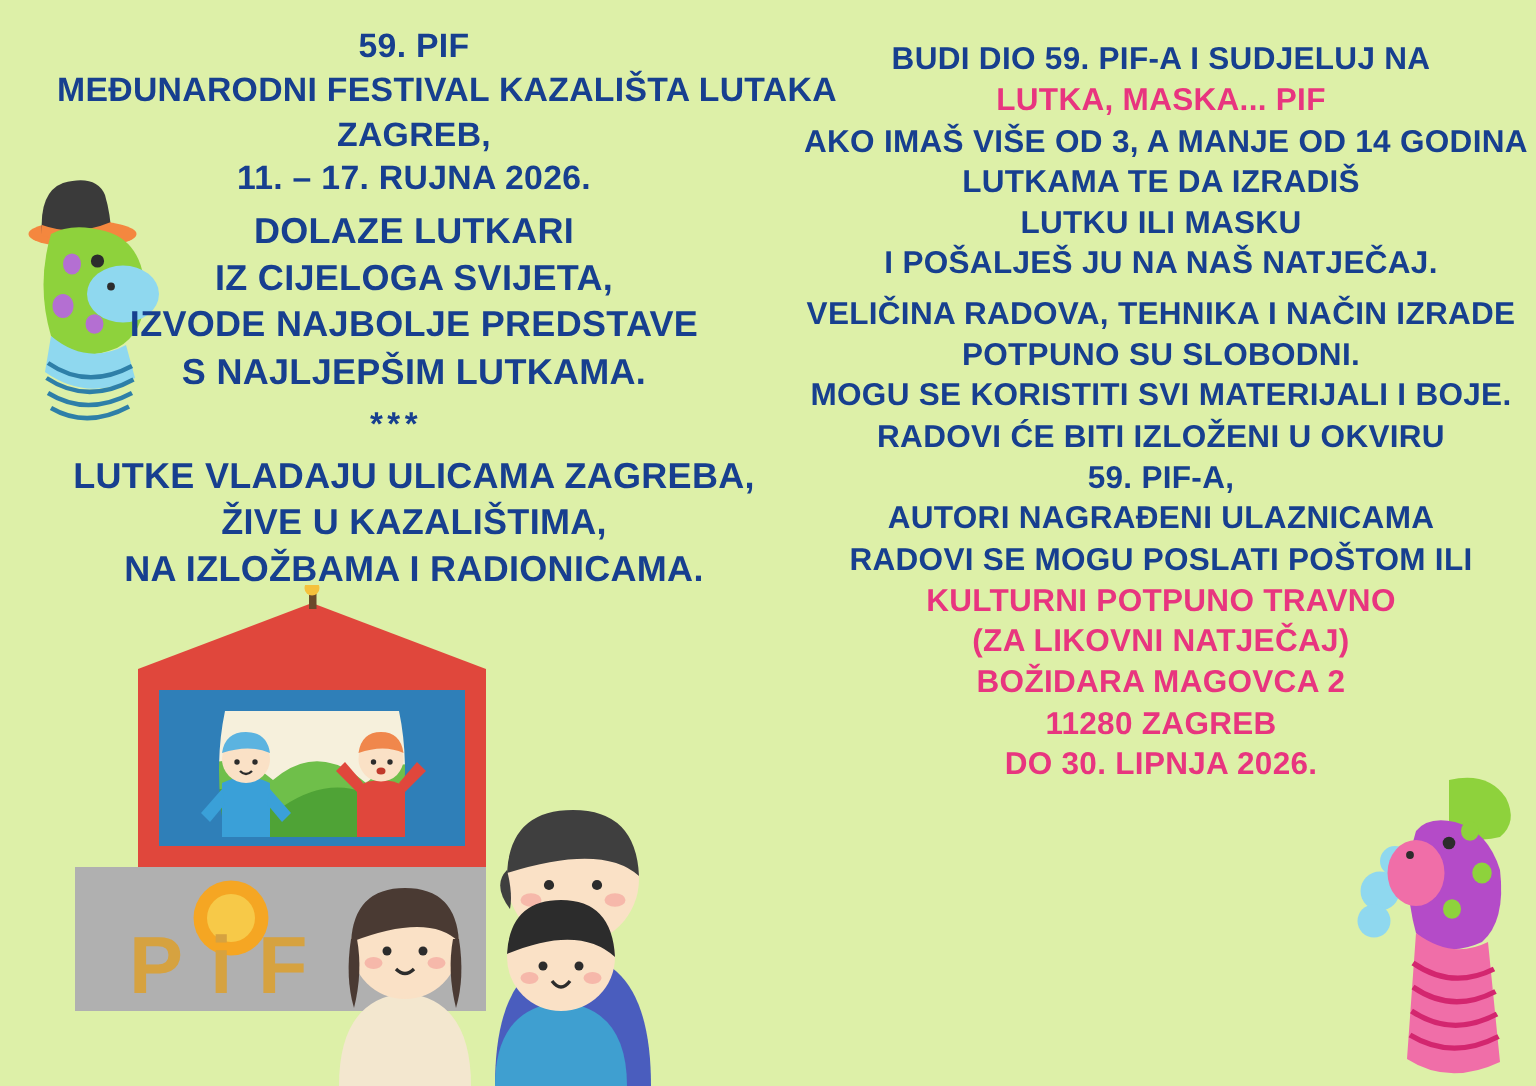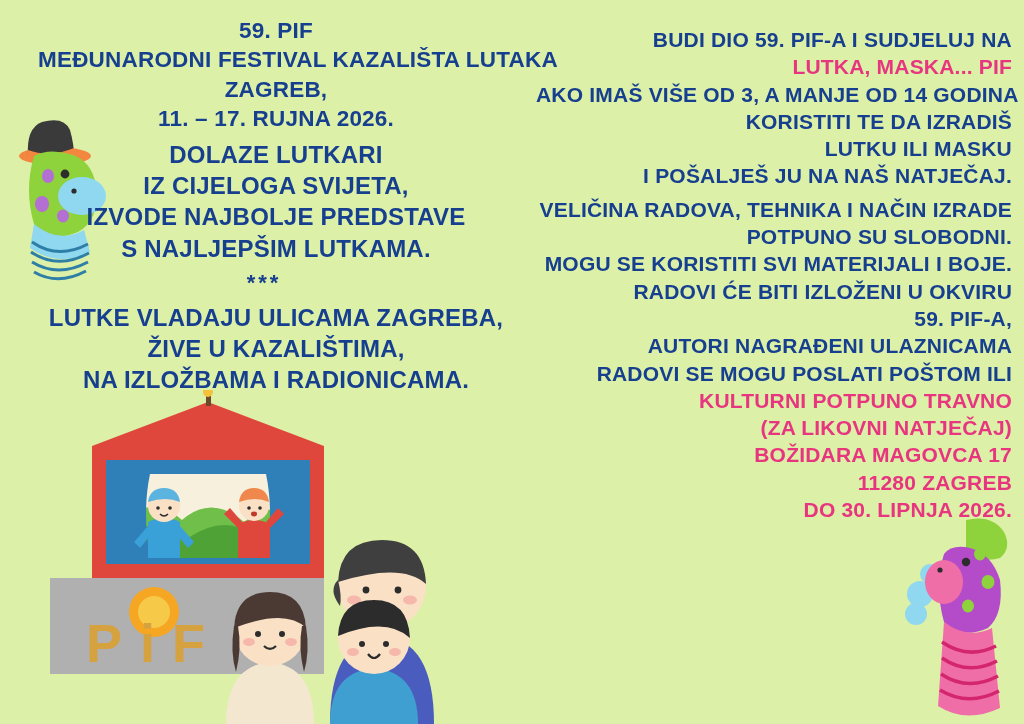--- a/index.html
+++ b/index.html
@@ -42,21 +42,21 @@
     letter-spacing: 0.2px;
     line-height: 1.30;
     white-space: nowrap;
     margin-left: 24px;
   }
   .t-blue   { color: #173f8f; }
   .t-pink   { color: #e8357f; }
 
   .col-left .line { font-size: 24px; }
   .col-left .line.big { font-size: 22.5px; }
-  .col-right .line { font-size: 21px; text-align: right; }
+  .col-right .line { font-size: 21px; }
 
   .gap-s { height: 6px; }
   .stars { font-size: 22px; letter-spacing: 3px; color: #173f8f; font-weight: bold; }
 
   
   .scene {
     position: absolute;
     left: 30px;
     top: 390px;
     width: 460px;
@@ -103,34 +103,34 @@
     <div class="gap-s"></div>
     <div class="line t-blue">LUTKE VLADAJU ULICAMA ZAGREBA,</div>
     <div class="line t-blue">ŽIVE U KAZALIŠTIMA,</div>
     <div class="line t-blue">NA IZLOŽBAMA I RADIONICAMA.</div>
   </div>
 
   <div class="col-right">
     <div class="line t-blue">BUDI DIO 59. PIF-A I SUDJELUJ NA</div>
     <div class="line t-pink">LUTKA, MASKA... PIF</div>
     <div class="line t-blue">AKO IMAŠ VIŠE OD 3, A MANJE OD 14 GODINA</div>
-    <div class="line t-blue">KORISTITI TE DA IZRADIŠ</div>
+    <div class="line t-blue">LUTKAMA TE DA IZRADIŠ</div>
     <div class="line t-blue">LUTKU ILI MASKU</div>
     <div class="line t-blue">I POŠALJEŠ JU NA NAŠ NATJEČAJ.</div>
     <div class="gap-s"></div>
     <div class="line t-blue">VELIČINA RADOVA, TEHNIKA I NAČIN IZRADE</div>
     <div class="line t-blue">POTPUNO SU SLOBODNI.</div>
     <div class="line t-blue">MOGU SE KORISTITI SVI MATERIJALI I BOJE.</div>
     <div class="line t-blue">RADOVI ĆE BITI IZLOŽENI U OKVIRU</div>
     <div class="line t-blue">59. PIF-A,</div>
     <div class="line t-blue">AUTORI NAGRAĐENI ULAZNICAMA</div>
     <div class="line t-blue">RADOVI SE MOGU POSLATI POŠTOM ILI</div>
     <div class="line t-pink">KULTURNI POTPUNO TRAVNO</div>
     <div class="line t-pink">(ZA LIKOVNI NATJEČAJ)</div>
-    <div class="line t-pink">BOŽIDARA MAGOVCA 17</div>
+    <div class="line t-pink">BOŽIDARA MAGOVCA 2</div>
     <div class="line t-pink">11280 ZAGREB</div>
     <div class="line t-pink">DO 30. LIPNJA 2026.</div>
   </div>
 
   <div class="puppet-left">
     <svg width="140" height="180" viewBox="0 0 140 180">
 
       <ellipse cx="47" cy="44" rx="36" ry="9" fill="#f4873f"></ellipse>
       <path d="M20 44 Q18 16 34 10 Q56 4 62 18 Q66 32 66 44 Z" fill="#3a3a3a"></path>
       <path d="M20 38 Q42 46 66 36 L66 44 Q42 52 20 45 Z" fill="#f4873f"></path>

